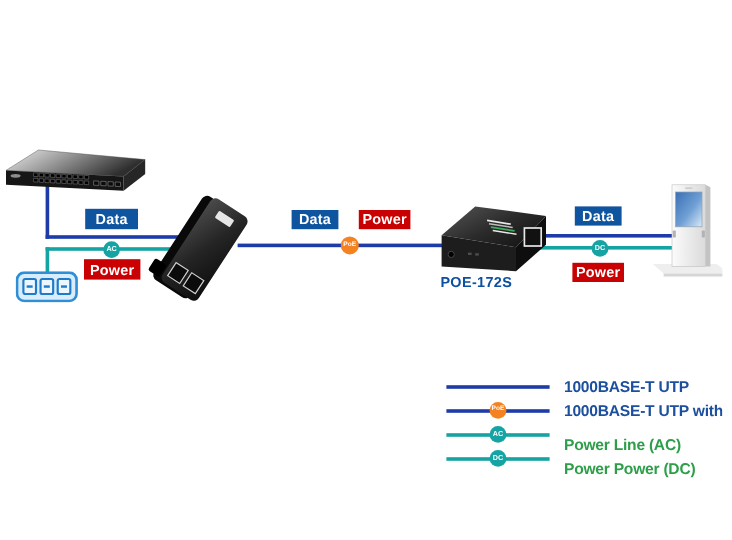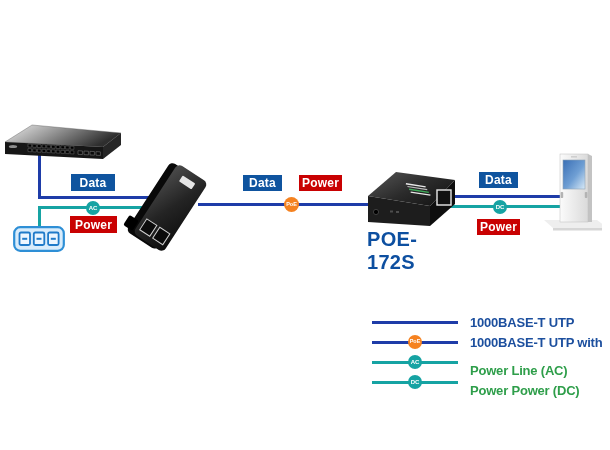--- a/index.html
+++ b/index.html
@@ -33,21 +33,21 @@
   .badge{
     position:absolute;border-radius:50%;color:#fff;font-weight:bold;
     display:flex;align-items:center;justify-content:center;
     font-size:6px;line-height:1;letter-spacing:0;
   }
   .badge.ac,.badge.dc{background:var(--power-line);}
   .badge.poe{background:var(--poe-badge);font-size:5.5px;}
   
   .product-name{
     position:absolute;left:367px;top:228px;width:95px;
-    font-size:20px;font-weight:bold;color:var(--product-name);letter-spacing:0.3px;
+    font-size:12px;font-weight:bold;color:var(--product-name);letter-spacing:0.3px;
   }
   
   .legend{position:absolute;left:372px;top:312px;width:232px;}
   .legend-row{position:relative;height:20px;display:flex;align-items:center;}
   .legend-line{
     position:relative;width:86px;height:3px;flex:0 0 86px;
   }
   .legend-line.data{background:var(--data-line);}
   .legend-line.power{background:var(--power-line);}
   .legend-line .badge{

